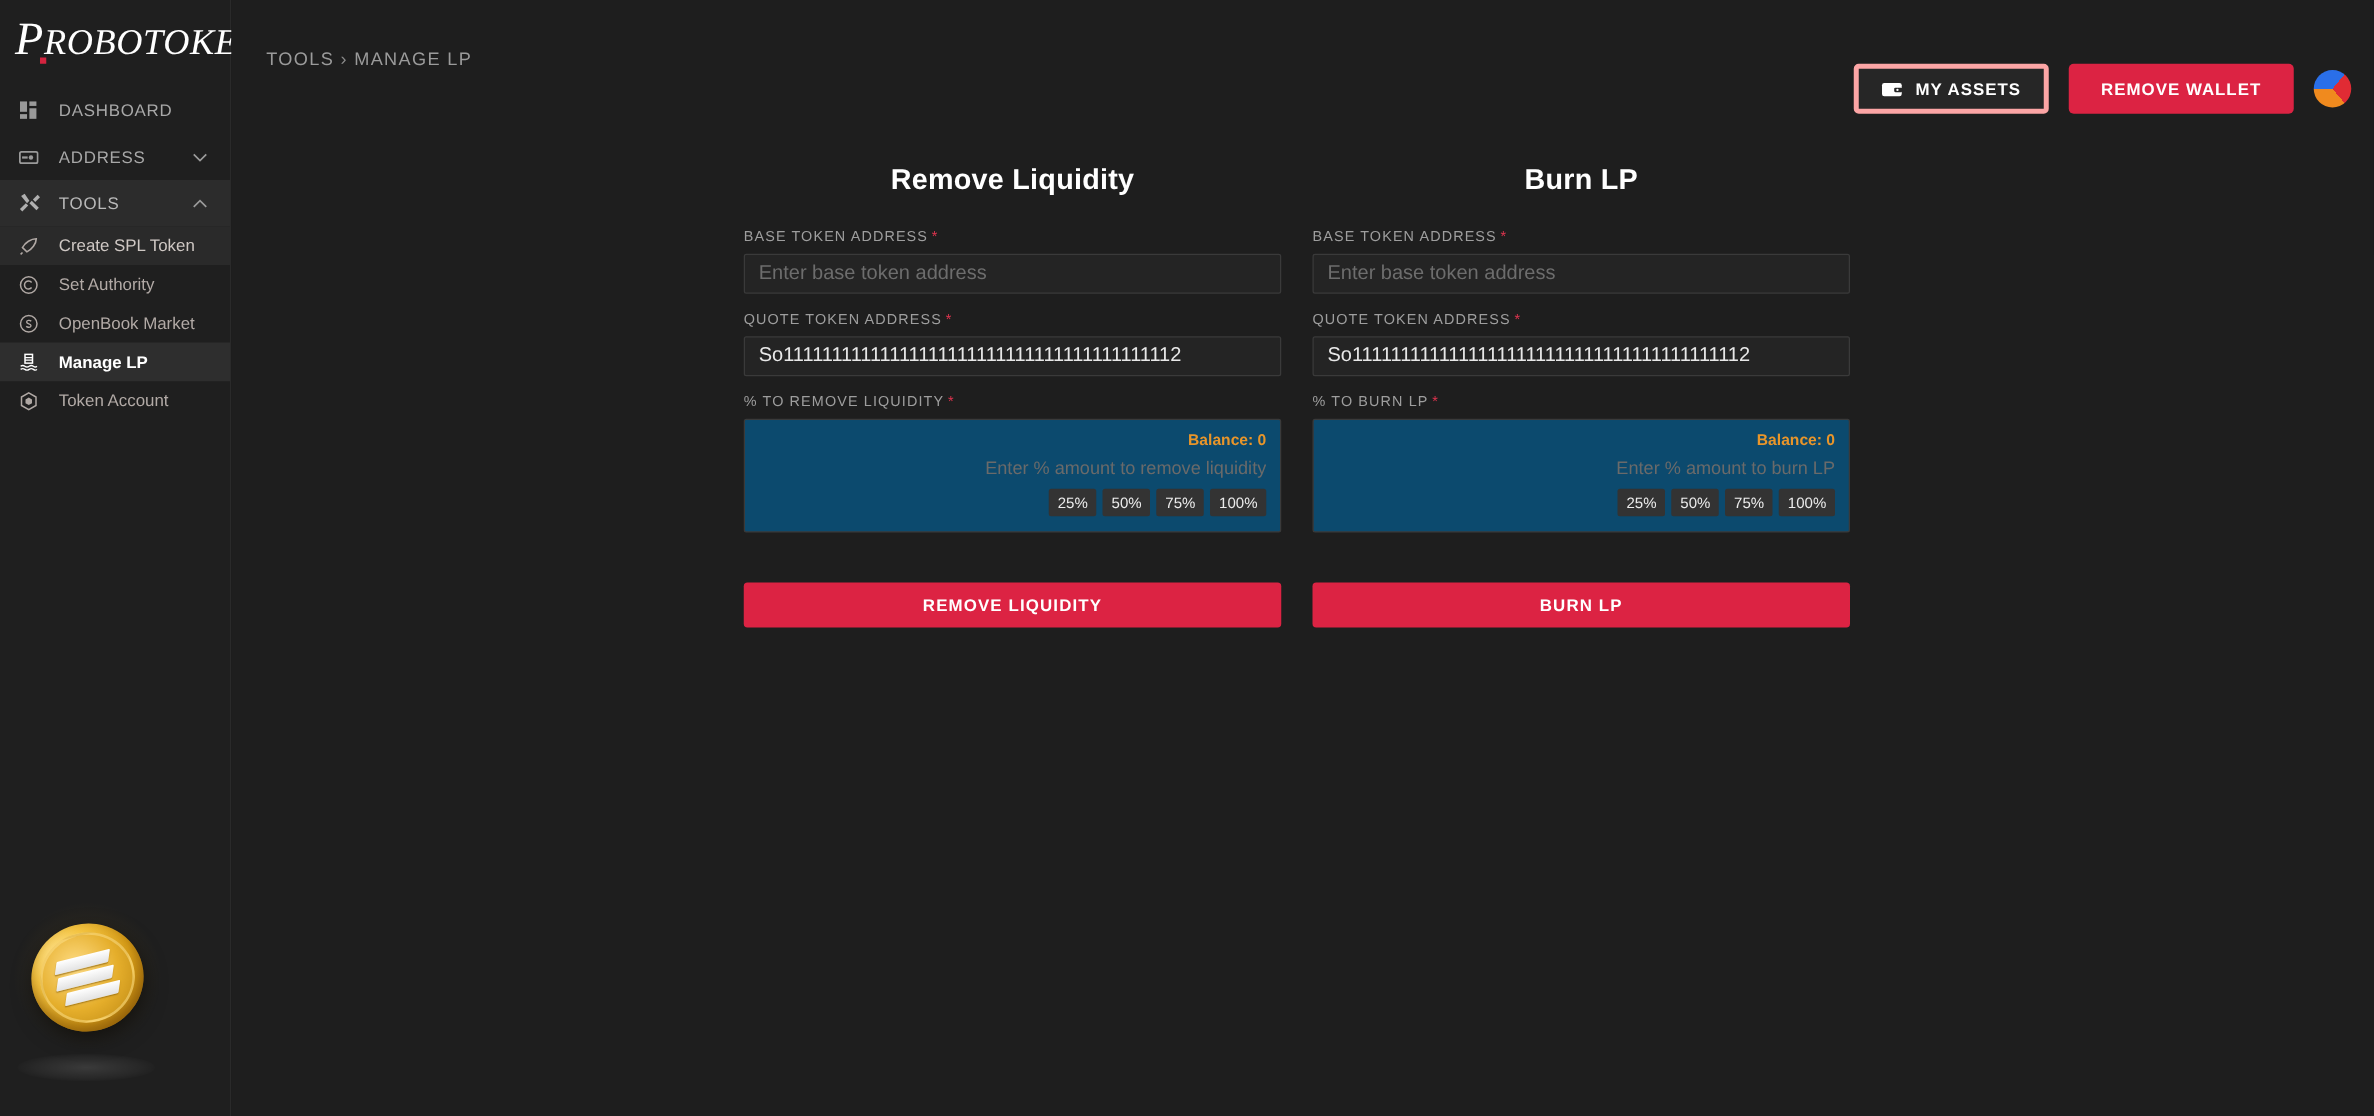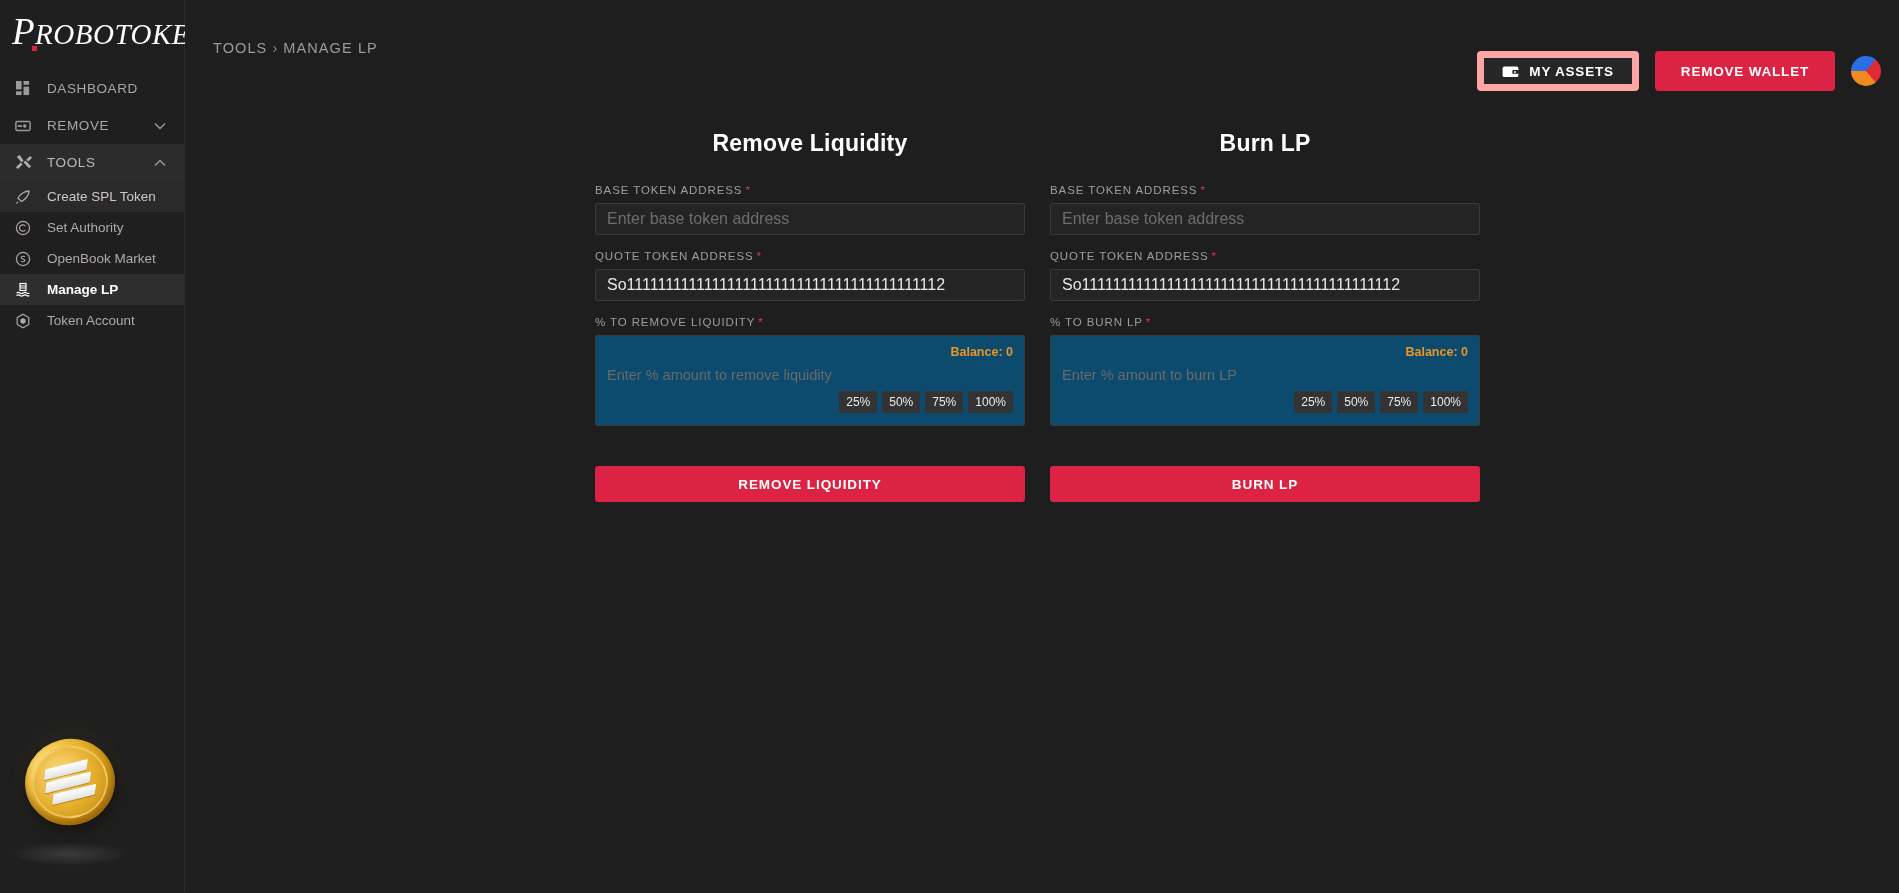--- a/index.html
+++ b/index.html
@@ -128,21 +128,21 @@
     margin-top: 40px;
   }
   .crumb {
     color: #9b9b9b; font-size: 14.5px; letter-spacing: 1.1px;
   }
   .crumb .sep { margin: 0 5px; color: #8b8b8b; }
   .topbar-right { margin-left: auto; display: flex; align-items: center; gap: 16px; }
   .btn-assets {
     display: flex; align-items: center; gap: 10px;
     background: #262626;
-    border: 7px solid #fca5a5;
+    border: 4px solid #fca5a5;
     border-radius: 4px;
     height: 40px; padding: 0 18px;
     color: #ffffff; font-size: 13.5px; font-weight: bold; letter-spacing: .8px;
     cursor: pointer;
   }
   .btn-wallet {
     background: #dc2343;
     border: none; border-radius: 4px;
     height: 40px; padding: 0 26px;
     color: #ffffff; font-size: 13.5px; font-weight: bold; letter-spacing: .8px;
@@ -204,20 +204,21 @@
     text-align: right;
     color: #e8952a;
     font-size: 12.5px;
     font-weight: bold;
     margin-bottom: 6px;
   }
   .pct-input {
     width: 100%;
     background: transparent;
     border: none; outline: none;
+    text-align: right;
     color: #e8e8e8;
     font-size: 14.5px;
     font-family: "Liberation Sans", sans-serif;
     padding: 2px 0 8px;
   }
   .pct-input::placeholder { color: #6a6a6a; }
   .chips { display: flex; justify-content: flex-end; gap: 5px; }
   .chip {
     background: #333333;
     border: none; border-radius: 2px;
@@ -268,21 +269,21 @@
       </div>
 
       <div class="nav-row">
         <span class="ico">
           <svg width="16" height="14" viewBox="0 0 18 14">
               <rect x="1" y="2" width="16" height="10" rx="1.5" fill="none" stroke="#9a9a9a" stroke-width="1.6"></rect>
               <circle cx="11" cy="7" r="2" fill="#9a9a9a"></circle>
               <rect x="3" y="6" width="5" height="2" fill="#9a9a9a"></rect>
             </svg>
         </span>
-        <span>REMOVE</span>
+        <span>ADDRESS</span>
         <span class="chev">
           <svg width="12" height="8" viewBox="0 0 12 8">
               <path d="M1 1.5 L6 6.5 L11 1.5" fill="none" stroke="#9a9a9a" stroke-width="1.4"></path>
             </svg>
         </span>
       </div>
 
       <div class="nav-row group-open">
         <span class="ico">
           <svg width="17" height="17" viewBox="0 0 18 18">

